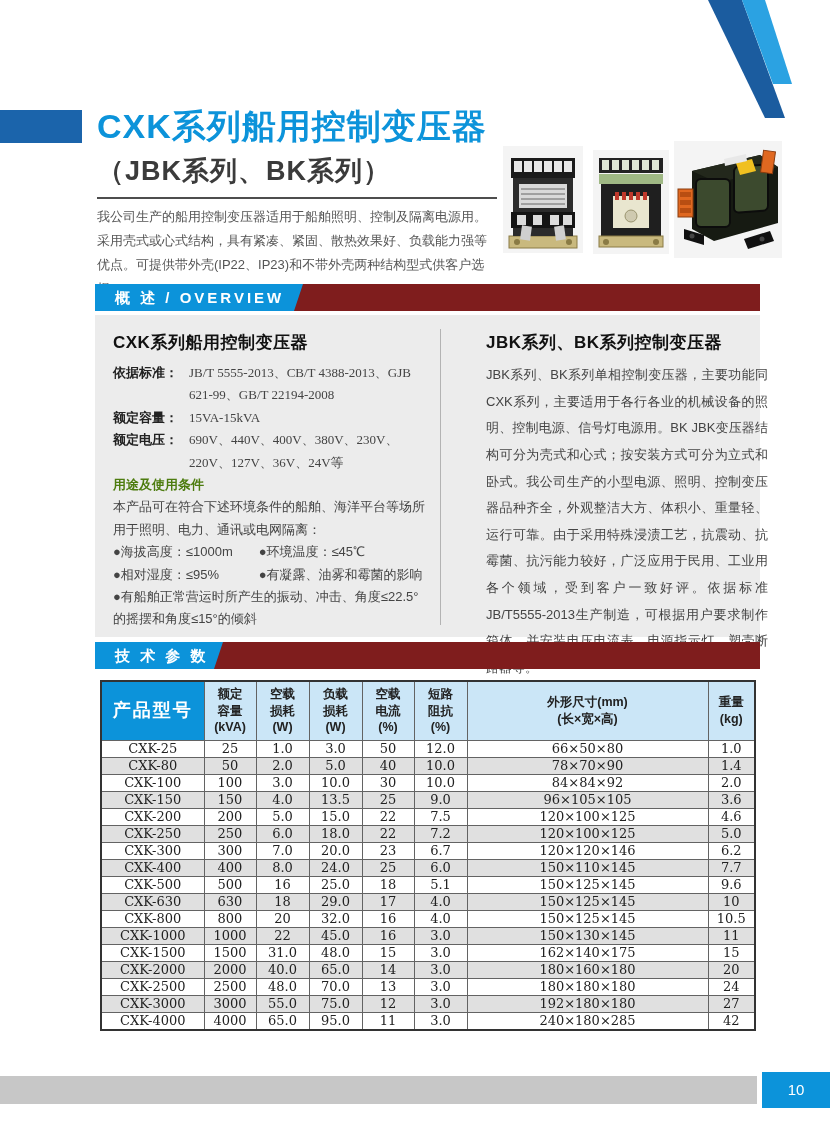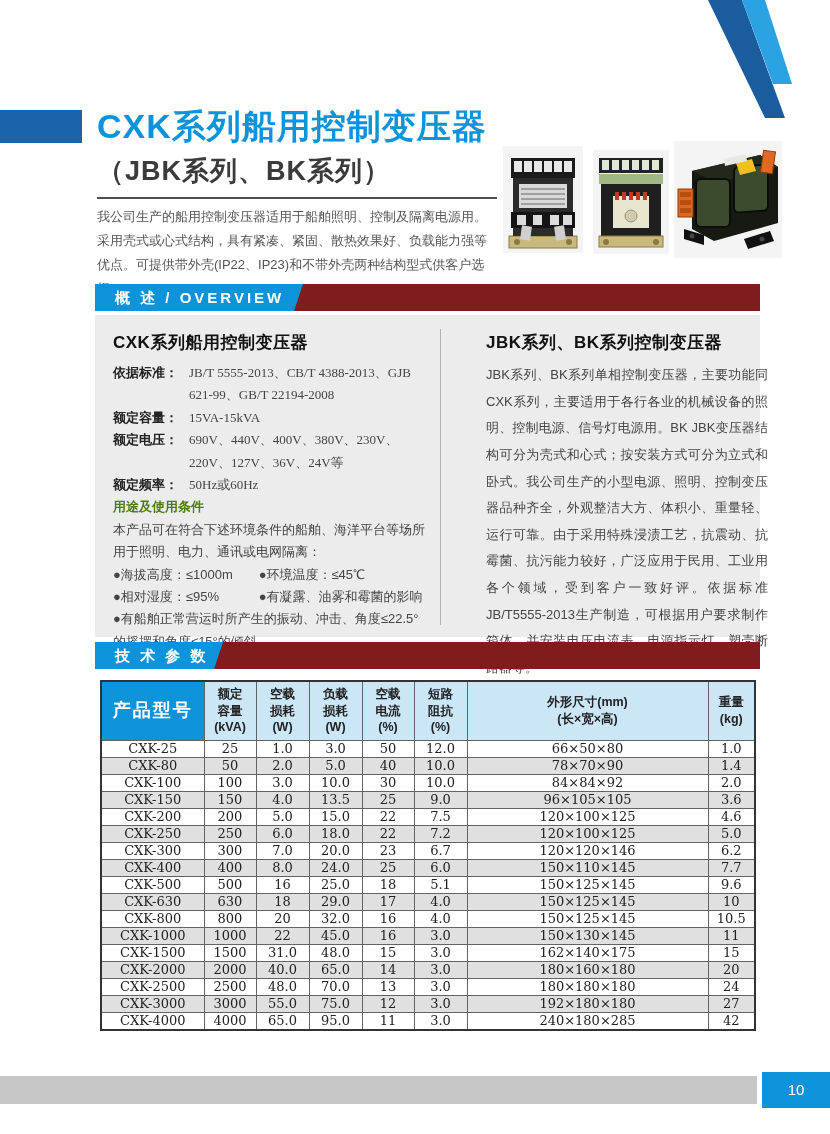--- a/index.html
+++ b/index.html
@@ -168,24 +168,20 @@
         <span class="spec-label">依据标准：</span>
         <span class="spec-value">JB/T 5555-2013、CB/T 4388-2013、GJB 621-99、GB/T 22194-2008</span>
       </div>
       <div class="spec">
         <span class="spec-label">额定容量：</span>
         <span class="spec-value">15VA-15kVA</span>
       </div>
       <div class="spec">
         <span class="spec-label">额定电压：</span>
         <span class="spec-value">690V、440V、400V、380V、230V、220V、127V、36V、24V等</span>
-      </div>
-      <div class="spec">
-        <span class="spec-label">额定频率：</span>
-        <span class="spec-value">50Hz或60Hz</span>
       </div>
 
       <div class="usage-title">用途及使用条件</div>
       <div class="usage-intro">本产品可在符合下述环境条件的船舶、海洋平台等场所用于照明、电力、通讯或电网隔离：</div>
 
       <div class="bullet-line">
         <span class="bw">●海拔高度：≤1000m</span>
         <span>●环境温度：≤45℃</span>
       </div>
       <div class="bullet-line">

